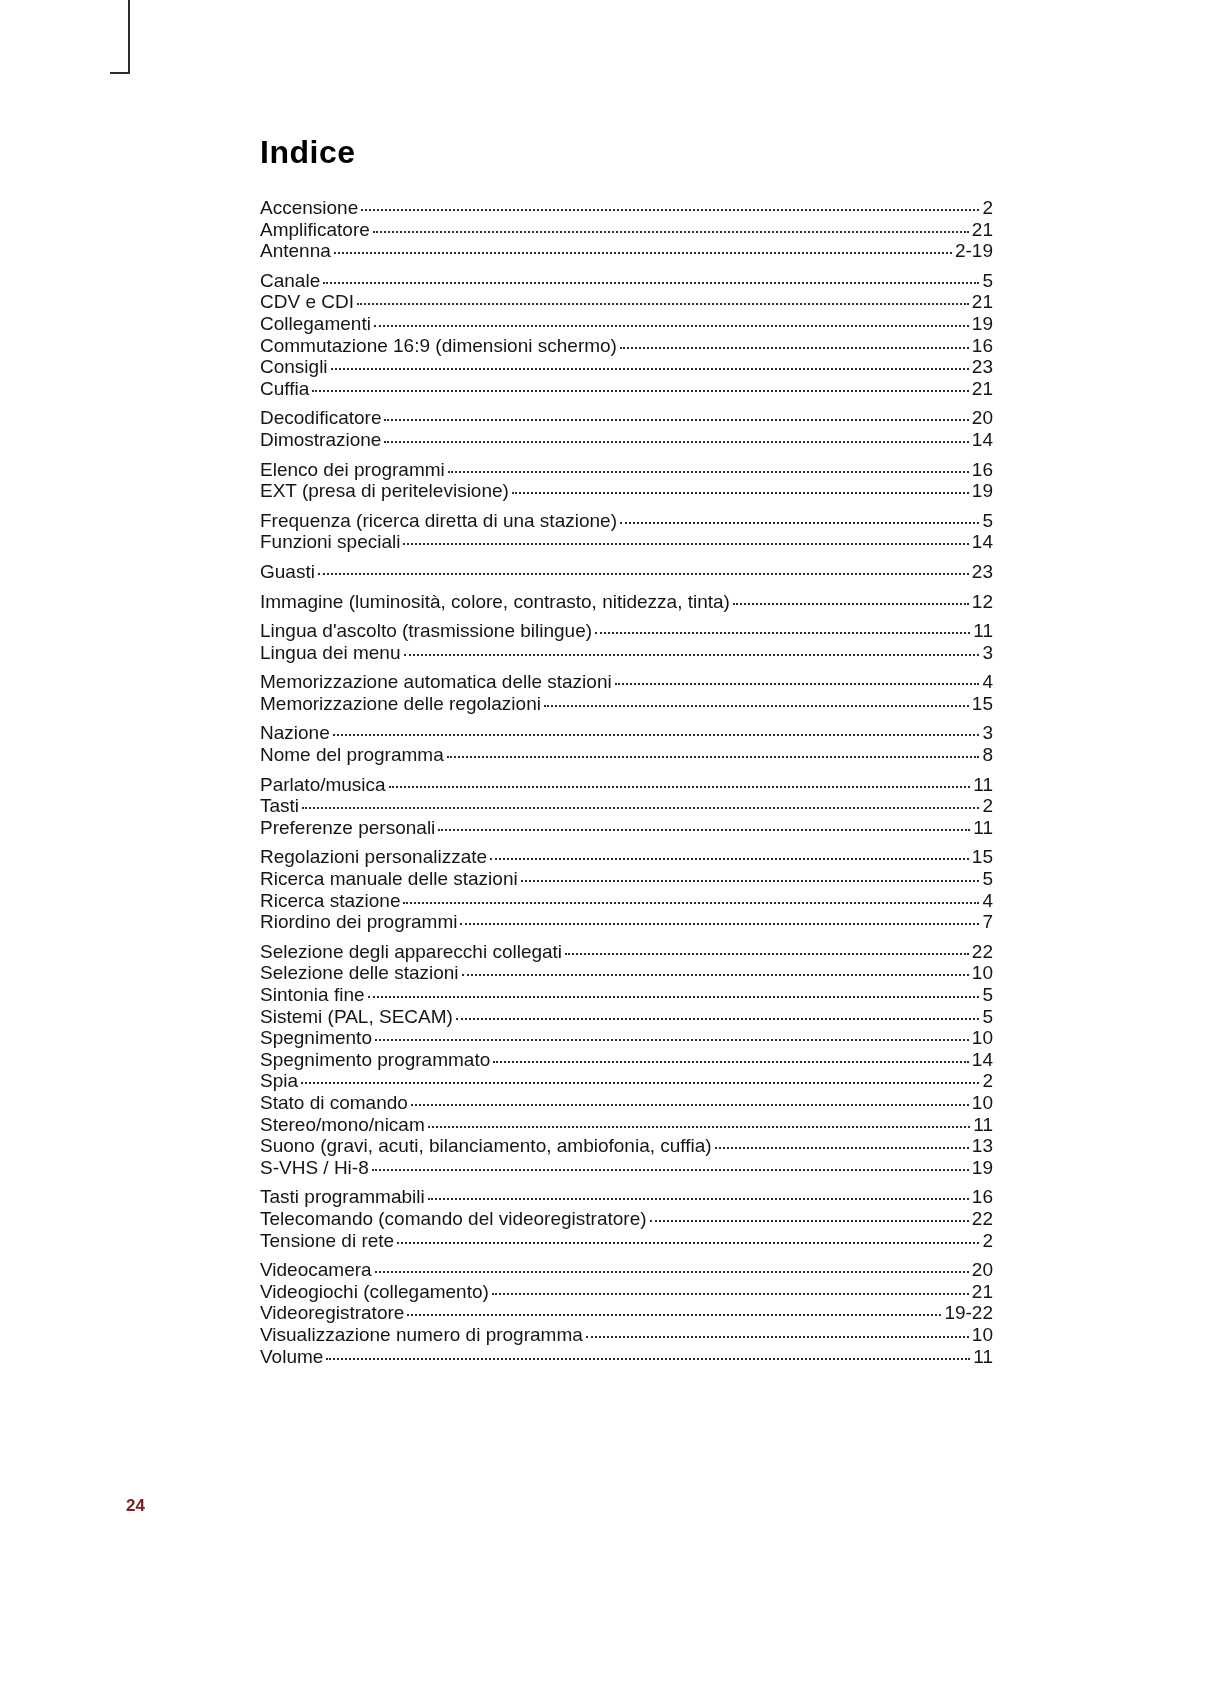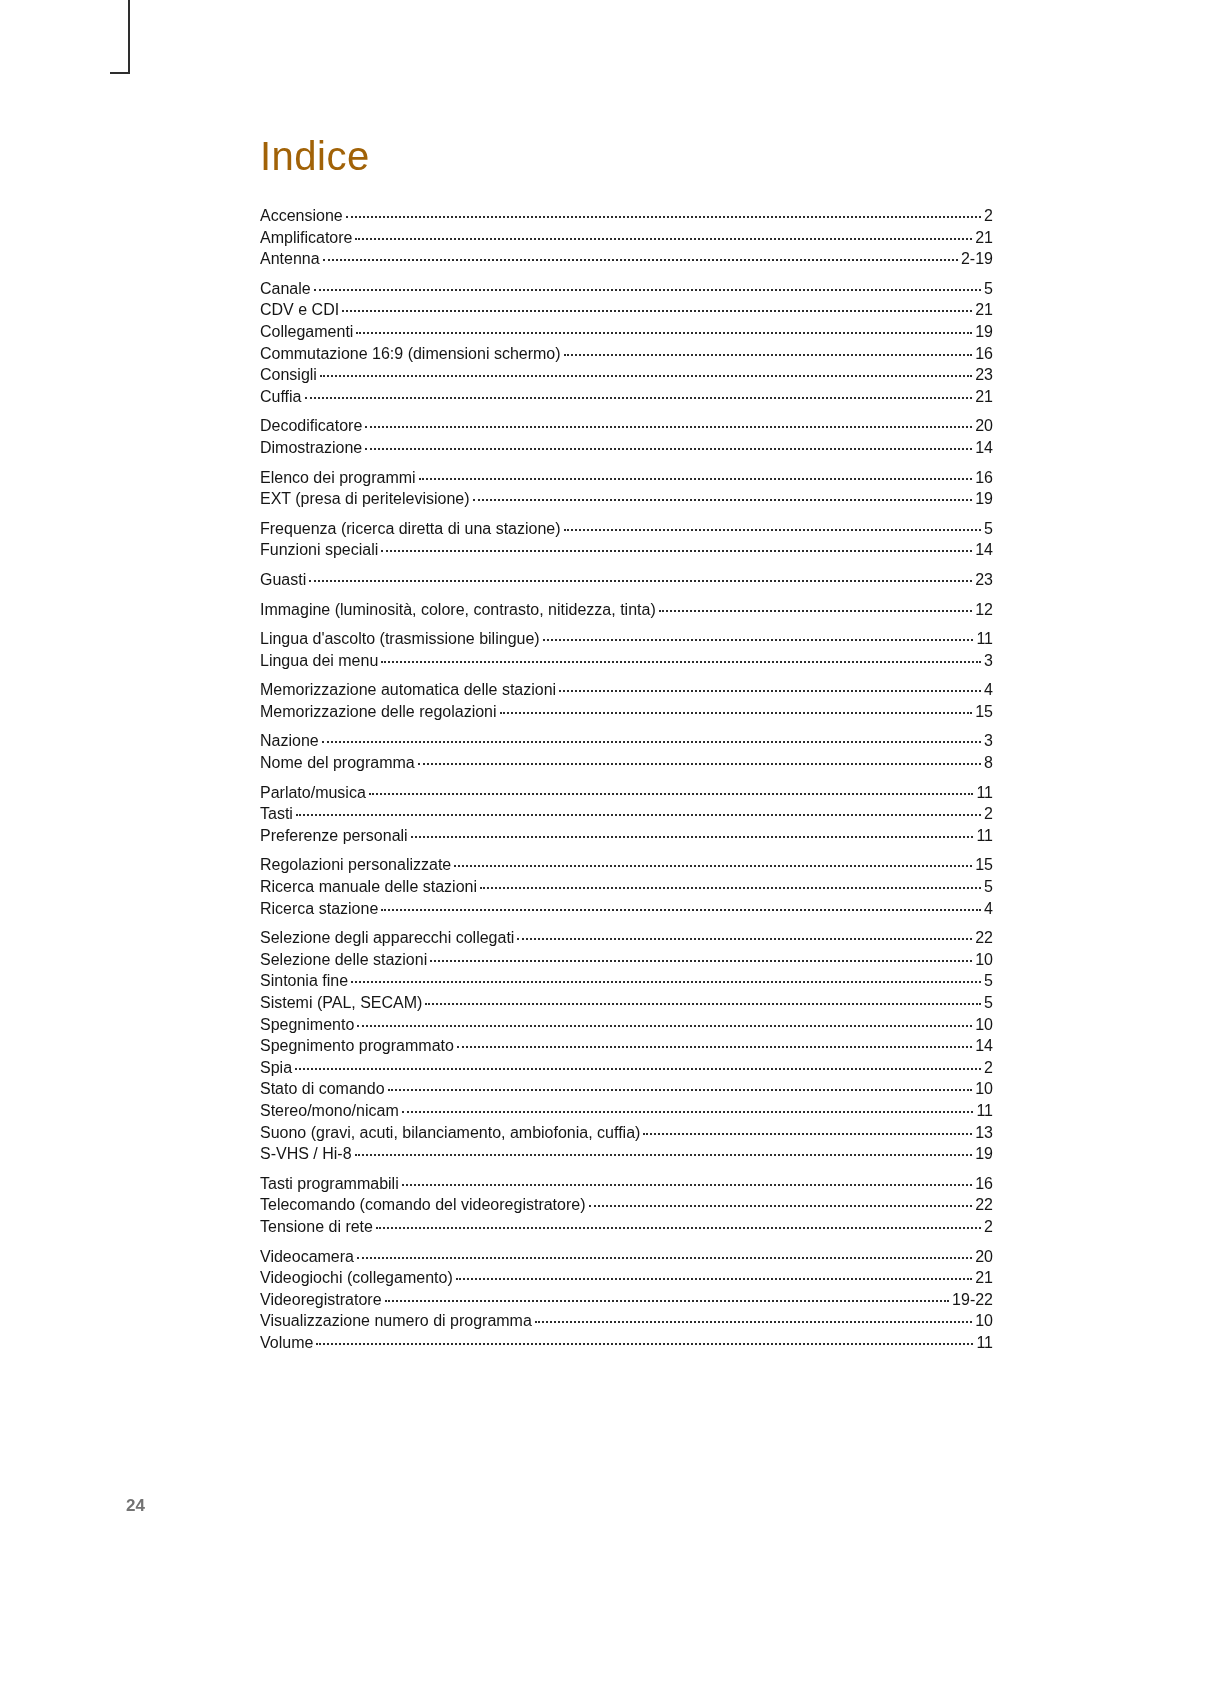--- a/index.html
+++ b/index.html
@@ -24,36 +24,36 @@
     border-right: 2px solid #2e2e2e;
     border-bottom: 2px solid #2e2e2e;
   }
   .content {
     position: absolute;
     left: 260px;
     top: 134px;
     width: 733px;
   }
   .title {
-    font-size: 40px;
-    font-weight: normal;
-    color: #a16207;
+    font-size: 32px;
+    font-weight: bold;
+    color: #000000;
     letter-spacing: 0.5px;
     margin: 0 0 26px 0;
   }
   .index-list {
     width: 100%;
   }
   .group {
     margin-bottom: 8px;
   }
   .entry {
     display: flex;
     align-items: baseline;
-    font-size: 16px;
+    font-size: 19px;
     line-height: 21.6px;
     color: #151515;
   }
   .label {
     white-space: nowrap;
   }
   .dots {
     flex: 1;
     position: relative;
     min-width: 12px;
@@ -69,21 +69,21 @@
   }
   .pageno {
     white-space: nowrap;
   }
   .page-number {
     position: absolute;
     left: 126px;
     top: 1496px;
     font-size: 17px;
     font-weight: bold;
-    color: #737373;
+    color: #7f1d1d;
   }
 </style>
 </head>
 <body>
 
 <div class="corner-mark"></div>
 
 <div class="content">
   <h1 class="title">Indice</h1>
   <div class="index-list">
@@ -248,20 +248,25 @@
         <div class="entry">
           <span class="label">Ricerca manuale delle stazioni</span>
           <span class="dots"></span>
           <span class="pageno">5</span>
         </div>
         <div class="entry">
           <span class="label">Ricerca stazione</span>
           <span class="dots"></span>
           <span class="pageno">4</span>
         </div>
+        <div class="entry">
+          <span class="label">Riordino dei programmi</span>
+          <span class="dots"></span>
+          <span class="pageno">7</span>
+        </div>
       </div>
       <div class="group">
         <div class="entry">
           <span class="label">Selezione degli apparecchi collegati</span>
           <span class="dots"></span>
           <span class="pageno">22</span>
         </div>
         <div class="entry">
           <span class="label">Selezione delle stazioni</span>
           <span class="dots"></span>

